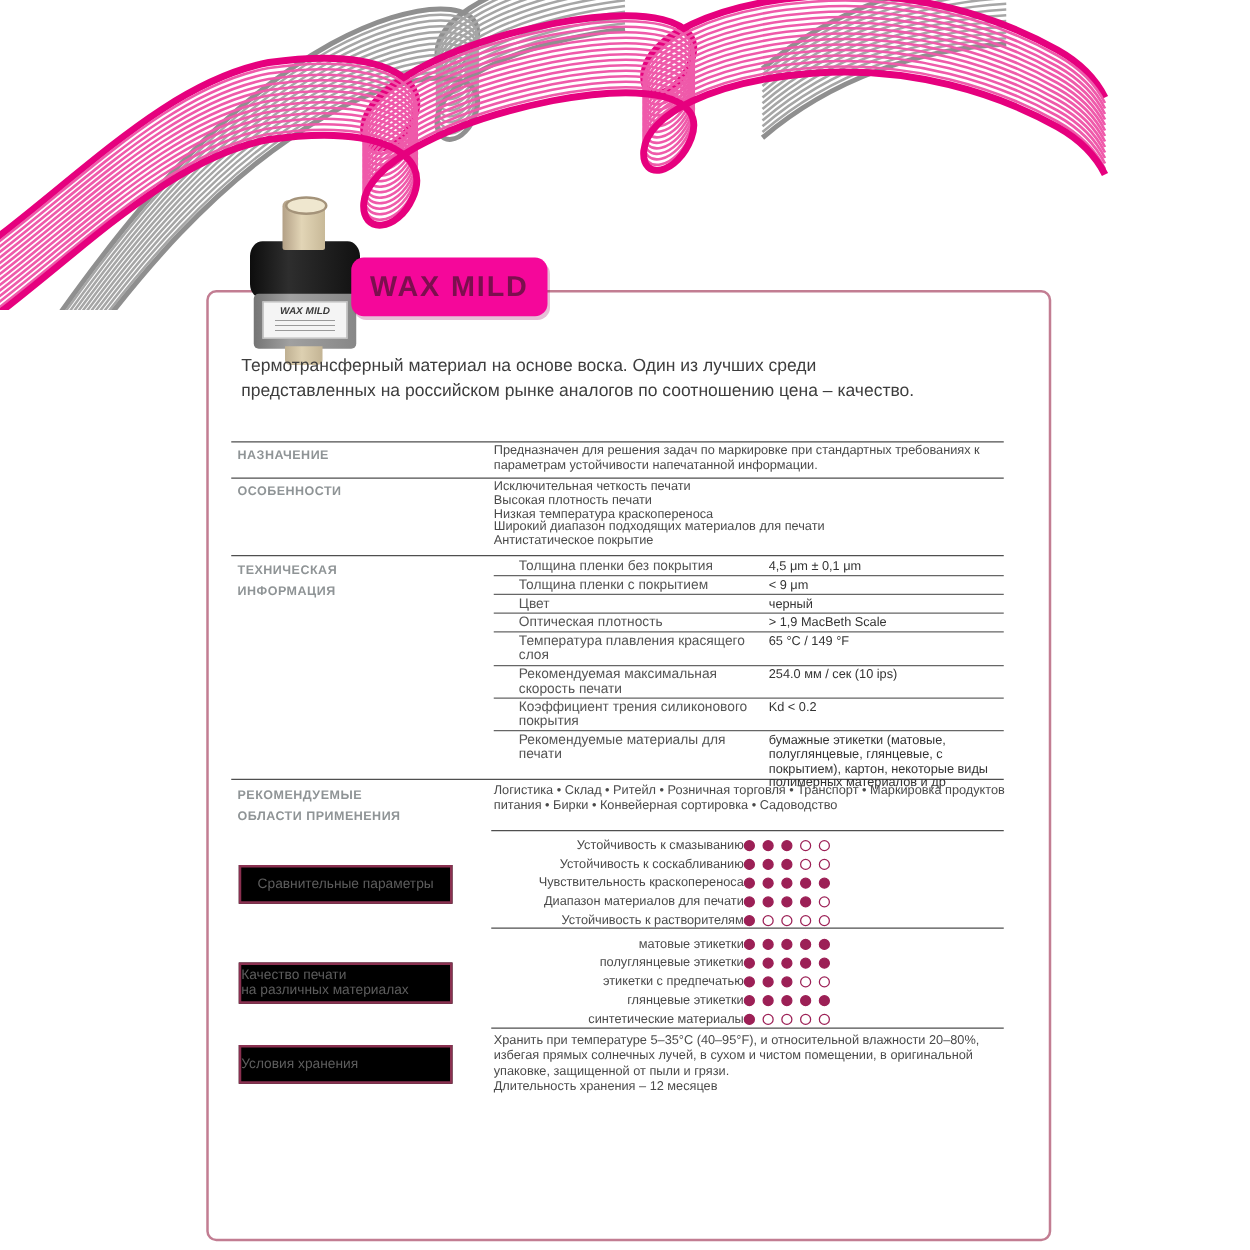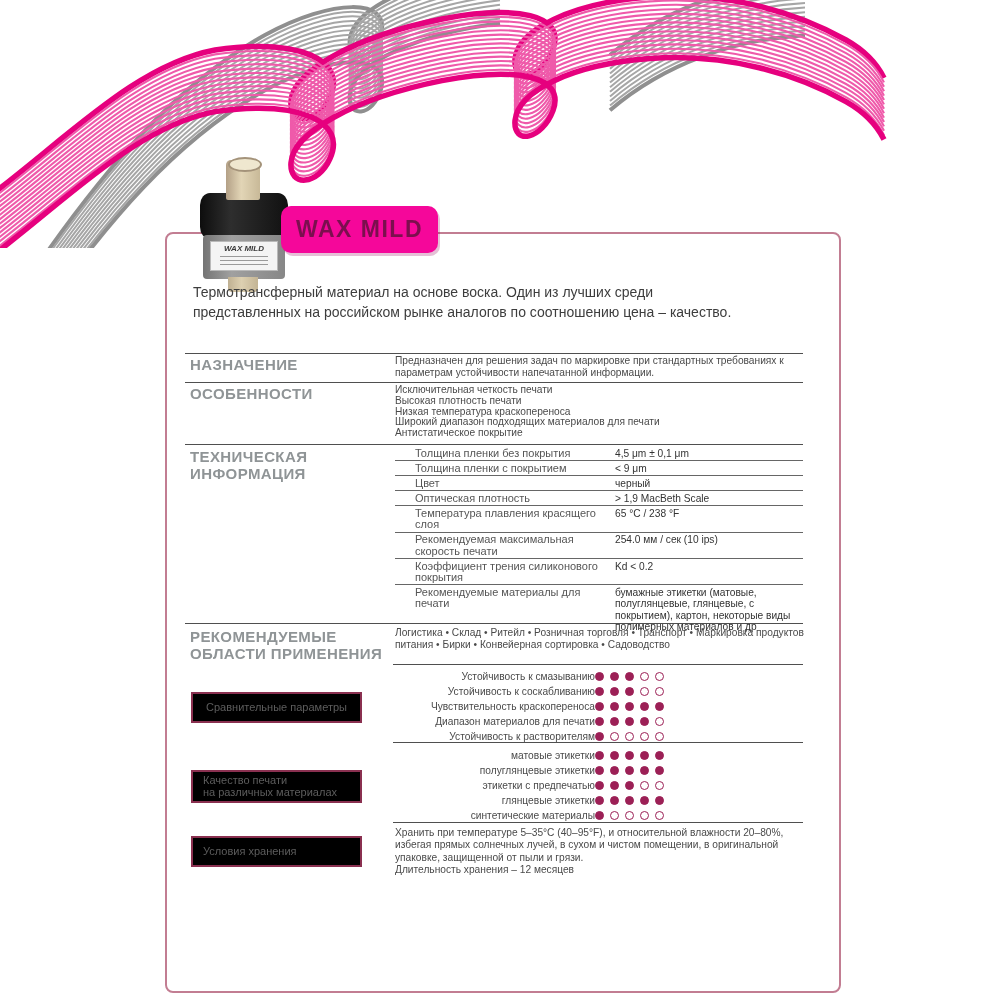--- a/index.html
+++ b/index.html
@@ -41,21 +41,21 @@
     background:repeating-linear-gradient(#9a9a9a 0 1px, transparent 1px 4px); }
   .roll .core-bottom { position:absolute; left:30px; top:117px; width:30px; height:15px;
     background:linear-gradient(90deg,#bfb092,#ddd0b1 45%,#c3b494); border-radius:0 0 4px 4px; }
 
   .intro { position:absolute; left:193px; top:282px; width:556px;
     font-size:14px; line-height:20px; font-weight:normal; color:#3d3d3d; }
 
   .divider   { position:absolute; left:185px; width:618px; height:1px; background:#4f4f4f; }
   .divider-r { position:absolute; left:393px; width:410px; height:1px; background:#4f4f4f; }
 
-  .sec-title { position:absolute; left:190px; font-size:15px; line-height:17px;
+  .sec-title { position:absolute; left:190px; font-size:10px; line-height:17px;
     color:#8f9496; letter-spacing:.4px; white-space:pre-line; }
 
   .txt { font-size:10.2px; line-height:11.8px; color:#4a4a4a; }
 
   .purpose-text { position:absolute; left:395px; top:355px; width:410px; }
 
   .feat-list { position:absolute; left:395px; top:385px; width:410px; }
   .feat-list div { font-size:10.2px; line-height:10.8px; color:#4a4a4a; }
 
   .tech-table { position:absolute; left:395px; top:446px; width:408px; }
@@ -73,21 +73,21 @@
   .dot { width:9px; height:9px; border-radius:50%; margin-right:6px;
     border:1.6px solid #9c2056; background:#fff; }
   .dot.filled { background:#9c2056; }
 
   .storage-text { position:absolute; left:395px; top:827px; width:414px; line-height:12.4px; }
 
   .side-box { position:absolute; left:191px; width:171px; border:2px solid #8a3050;
     display:flex; align-items:center; font-size:11px; line-height:11.5px; color:#5d5d5d;
     white-space:pre-line; background:#000000; }
   .side-box.centered { justify-content:center; text-align:center; }
-  .side-box.padded { padding-left:10px; }
+  .side-box.padded { }
 </style>
 </head>
 <body>
 
 <div class="page">
 
   <svg class="ribbons" width="1000" height="248" viewBox="0 0 1000 248" aria-hidden="true">
     <defs>
       <path id="grayPath" fill="none" d="M 45 255 C 105 170 175 85 265 35 C 333 -2 391 -2 381 34 C 373 62 346 64 350 38 C 355 7 420 -22 500 -32 M 610 55 C 665 8 735 -16 805 -20"></path>
       <path id="pinkPath" fill="none" d="M -60 230 C 40 170 120 68 215 50 C 300 38 347 60 330 97 C 318 124 289 126 291 101 C 293 72 352 37 442 19 C 516 5 566 14 553 49 C 542 78 513 84 515 59 C 518 30 570 3 650 -3 C 728 -9 798 13 846 40 C 862 49 876 62 884 78"></path>
@@ -176,21 +176,21 @@
     <div class="trow">
       <div class="tlabel">Цвет</div>
       <div class="tvalue">черный</div>
     </div>
     <div class="trow">
       <div class="tlabel">Оптическая плотность</div>
       <div class="tvalue">&gt; 1,9 MacBeth Scale</div>
     </div>
     <div class="trow">
       <div class="tlabel">Температура плавления красящего слоя</div>
-      <div class="tvalue">65 °C / 238 °F</div>
+      <div class="tvalue">65 °C / 149 °F</div>
     </div>
     <div class="trow">
       <div class="tlabel">Рекомендуемая максимальная скорость печати</div>
       <div class="tvalue">254.0 мм / сек (10 ips)</div>
     </div>
     <div class="trow">
       <div class="tlabel">Коэффициент трения силиконового покрытия</div>
       <div class="tvalue">Kd &lt; 0.2</div>
     </div>
     <div class="trow last">

